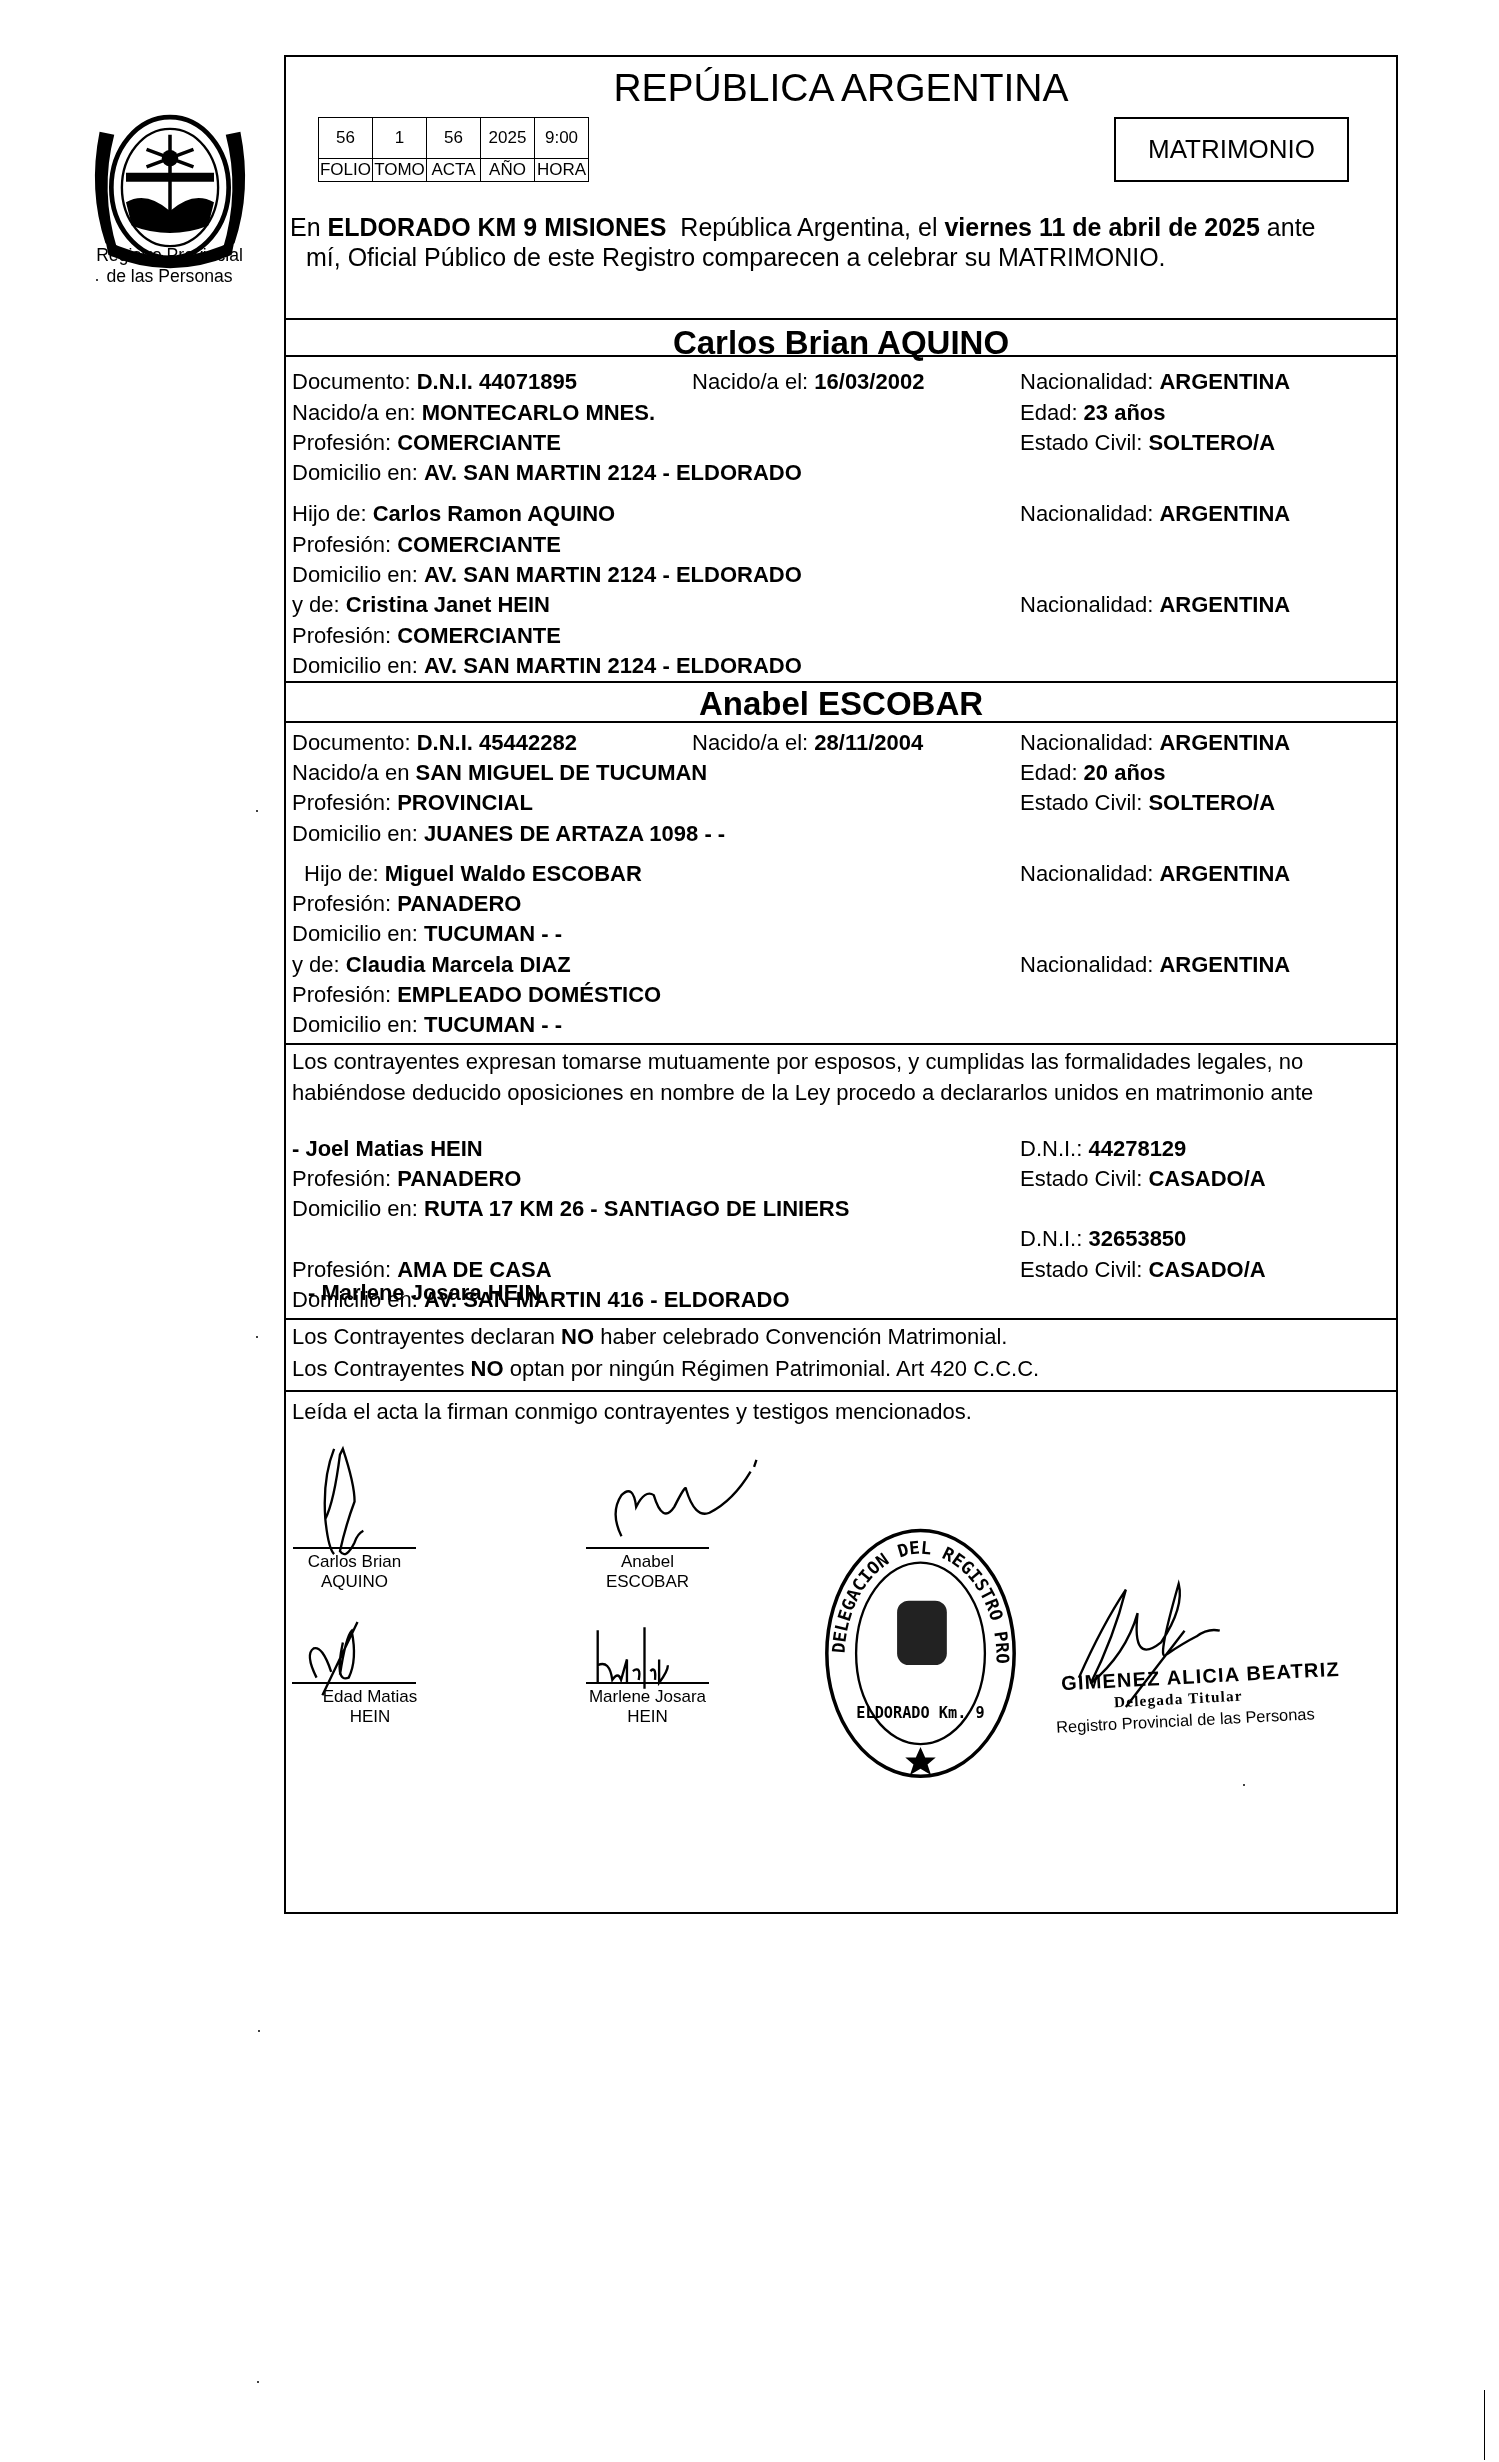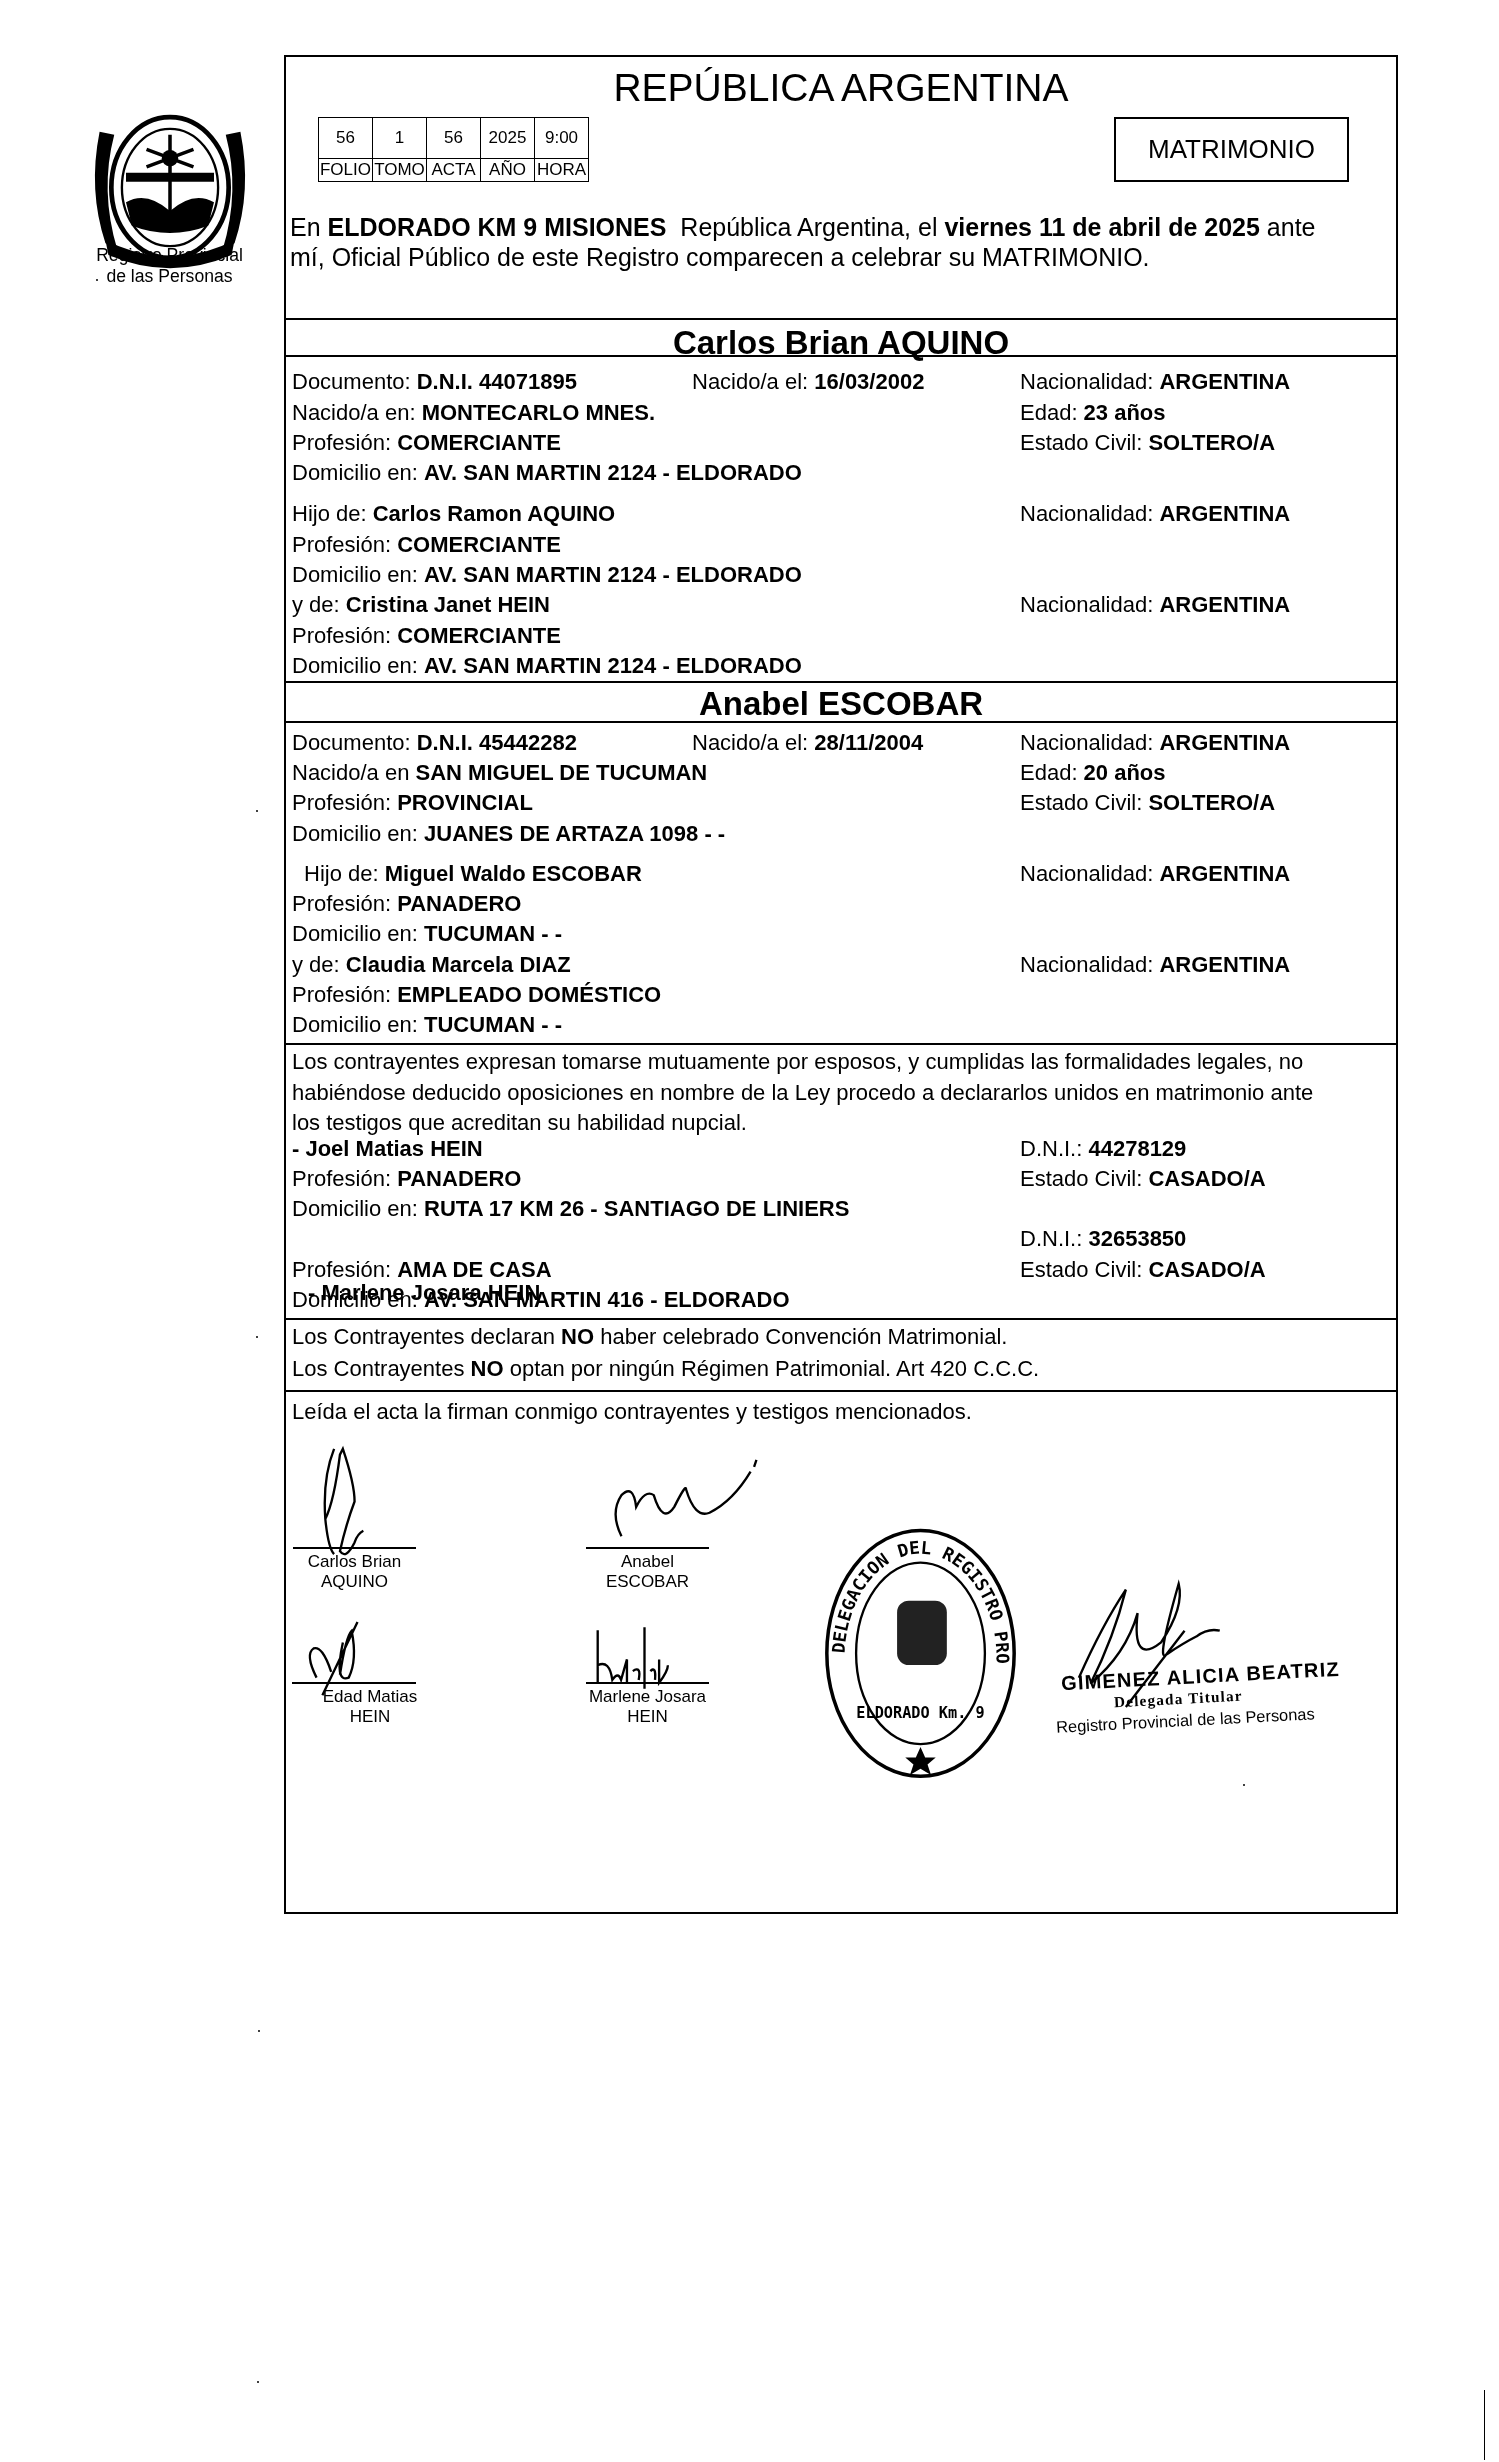--- a/index.html
+++ b/index.html
@@ -74,21 +74,21 @@
     <td>ACTA</td>
     <td>AÑO</td>
     <td>HORA</td>
   </tr>
 </tbody>
   </table>
 
 <div id="tipo" class="abs">MATRIMONIO</div>
 
 <div class="abs intro" style="top:210px;"><span>En </span><b>ELDORADO KM 9 MISIONES</b><span style="white-space:pre">  República Argentina, el </span><b>viernes 11 de abril de 2025</b><span> ante</span></div>
-<div class="abs intro" style="top:240px;">mí, Oficial Público de este Registro comparecen a celebrar su MATRIMONIO.</div>
+<div class="abs intro" style="top:240px;margin-left:16px;">mí, Oficial Público de este Registro comparecen a celebrar su MATRIMONIO.</div>
 
 <div class="hline" style="top:318px;"></div>
 <div class="abs person-name" style="top:324px;">Carlos Brian AQUINO</div>
 <div class="hline" style="top:355px;"></div>
 
 <div class="abs row col1" style="top:369px;"><span>Documento: </span><b>D.N.I. 44071895</b></div>
 <div class="abs row col2" style="top:369px;"><span>Nacido/a el: </span><b>16/03/2002</b></div>
 <div class="abs row col3" style="top:369px;"><span>Nacionalidad: </span><b>ARGENTINA</b></div>
 <div class="abs row col1" style="top:400px;"><span>Nacido/a en: </span><b>MONTECARLO MNES.</b></div>
 <div class="abs row col3" style="top:400px;"><span>Edad: </span><b>23 años</b></div>
@@ -124,21 +124,20 @@
 <div class="abs row col1" style="top:921px;"><span>Domicilio en: </span><b>TUCUMAN - -</b></div>
 <div class="abs row col1" style="top:952px;"><span>y de: </span><b>Claudia Marcela DIAZ</b></div>
 <div class="abs row col3" style="top:952px;"><span>Nacionalidad: </span><b>ARGENTINA</b></div>
 <div class="abs row col1" style="top:982px;"><span>Profesión: </span><b>EMPLEADO DOMÉSTICO</b></div>
 <div class="abs row col1" style="top:1012px;"><span>Domicilio en: </span><b>TUCUMAN - -</b></div>
 
 <div class="hline" style="top:1043px;"></div>
 <div class="abs para" style="top:1047px;">
   <div>Los contrayentes expresan tomarse mutuamente por esposos, y cumplidas las formalidades legales, no</div>
   <div>habiéndose deducido oposiciones en nombre de la Ley procedo a declararlos unidos en matrimonio ante</div>
-  <div>los testigos que acreditan su habilidad nupcial.</div>
 </div>
 
 <div class="abs row col1" style="top:1136px;"><b>- Joel Matias HEIN</b></div>
 <div class="abs row col3" style="top:1136px;"><span>D.N.I.: </span><b>44278129</b></div>
 <div class="abs row col1" style="top:1166px;"><span>Profesión: </span><b>PANADERO</b></div>
 <div class="abs row col3" style="top:1166px;"><span>Estado Civil: </span><b>CASADO/A</b></div>
 <div class="abs row col1" style="top:1196px;"><span>Domicilio en: </span><b>RUTA 17 KM 26 - SANTIAGO DE LINIERS</b></div>
 <div class="abs row col1" style="top:1280px;margin-left:16px;"><b>- Marlene Josara HEIN</b></div>
 <div class="abs row col3" style="top:1226px;"><span>D.N.I.: </span><b>32653850</b></div>
 <div class="abs row col1" style="top:1257px;"><span>Profesión: </span><b>AMA DE CASA</b></div>

